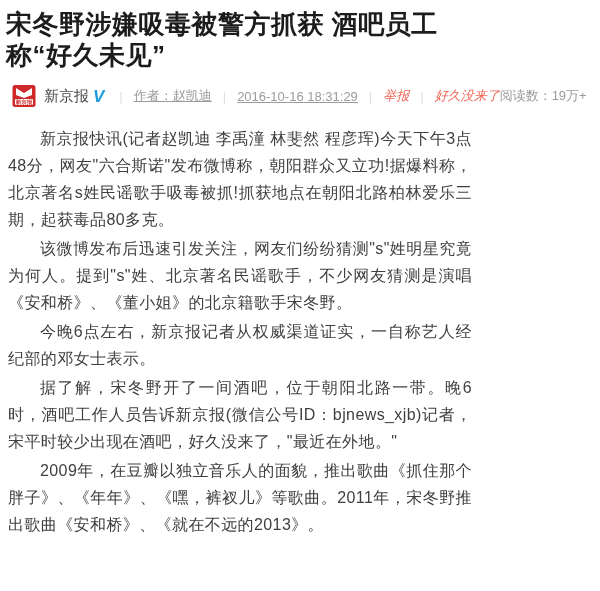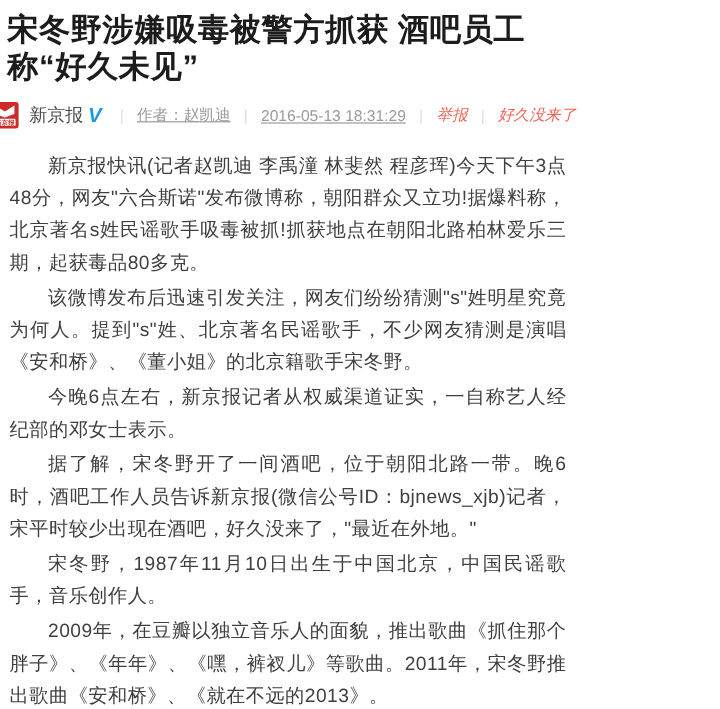--- a/index.html
+++ b/index.html
@@ -10,21 +10,21 @@
   .page{width:492px;height:591px;position:relative;background:#fff;}
   .article-title{
     margin:0;padding:9px 6px 0 6px;
     font-size:26px;font-weight:bold;color:#1c1c1c;
     line-height:1.2;letter-spacing:0.5px;
     font-family:"Liberation Sans","DejaVu Sans",sans-serif;
   }
   .meta-row{
     margin:13px 12px 0 12px;
     display:flex;align-items:center;
-    font-size:13px;color:#9b9b9b;white-space:nowrap;justify-content:flex-end;
+    font-size:13px;color:#9b9b9b;white-space:nowrap;
   }
   .logo{
     width:24px;height:24px;flex:0 0 24px;margin-right:8px;
     display:block;cursor:pointer;
   }
   .source-name{
     font-size:15px;color:#4a4a4a;margin-right:4px;cursor:pointer;
   }
   .v-badge{
     color:#1b9be0;font-weight:bold;font-size:17px;font-style:italic;
@@ -60,34 +60,34 @@
     <span class="source-name">新京报</span>
 
     <span class="v-badge">V</span>
 
     <span class="meta-sep">|</span>
 
     <span class="meta-author">作者：赵凯迪</span>
 
     <span class="meta-sep">|</span>
 
-    <span class="meta-time">2016-05-13 18:31:29</span>
+    <span class="meta-time">2016-10-16 18:31:29</span>
 
     <span class="meta-sep">|</span>
 
     <span class="meta-link">举报</span>
 
     <span class="meta-sep">|</span>
 
     <span class="meta-link">好久没来了</span>
 
+    <span class="read-count">阅读数：19万+</span>
   </div>
 
   <div class="article-body">
     <p>新京报快讯(记者赵凯迪 李禹潼 林斐然 程彦珲)今天下午3点48分，网友"六合斯诺"发布微博称，朝阳群众又立功!据爆料称，北京著名s姓民谣歌手吸毒被抓!抓获地点在朝阳北路柏林爱乐三期，起获毒品80多克。</p>
   <p>该微博发布后迅速引发关注，网友们纷纷猜测"s"姓明星究竟为何人。提到"s"姓、北京著名民谣歌手，不少网友猜测是演唱《安和桥》、《董小姐》的北京籍歌手宋冬野。</p>
       <p>今晚6点左右，新京报记者从权威渠道证实，一自称艺人经纪部的邓女士表示。</p>
       <p>据了解，宋冬野开了一间酒吧，位于朝阳北路一带。晚6时，酒吧工作人员告诉新京报(微信公号ID：bjnews_xjb)记者，宋平时较少出现在酒吧，好久没来了，"最近在外地。"</p>
-      <p>宋冬野，1987年11月10日出生于中国北京，中国民谣歌手，音乐创作人。</p>
       <p>2009年，在豆瓣以独立音乐人的面貌，推出歌曲《抓住那个胖子》、《年年》、《嘿，裤衩儿》等歌曲。2011年，宋冬野推出歌曲《安和桥》、《就在不远的2013》。</p>
     </div>
 
 </div>
 
 </body></html>

